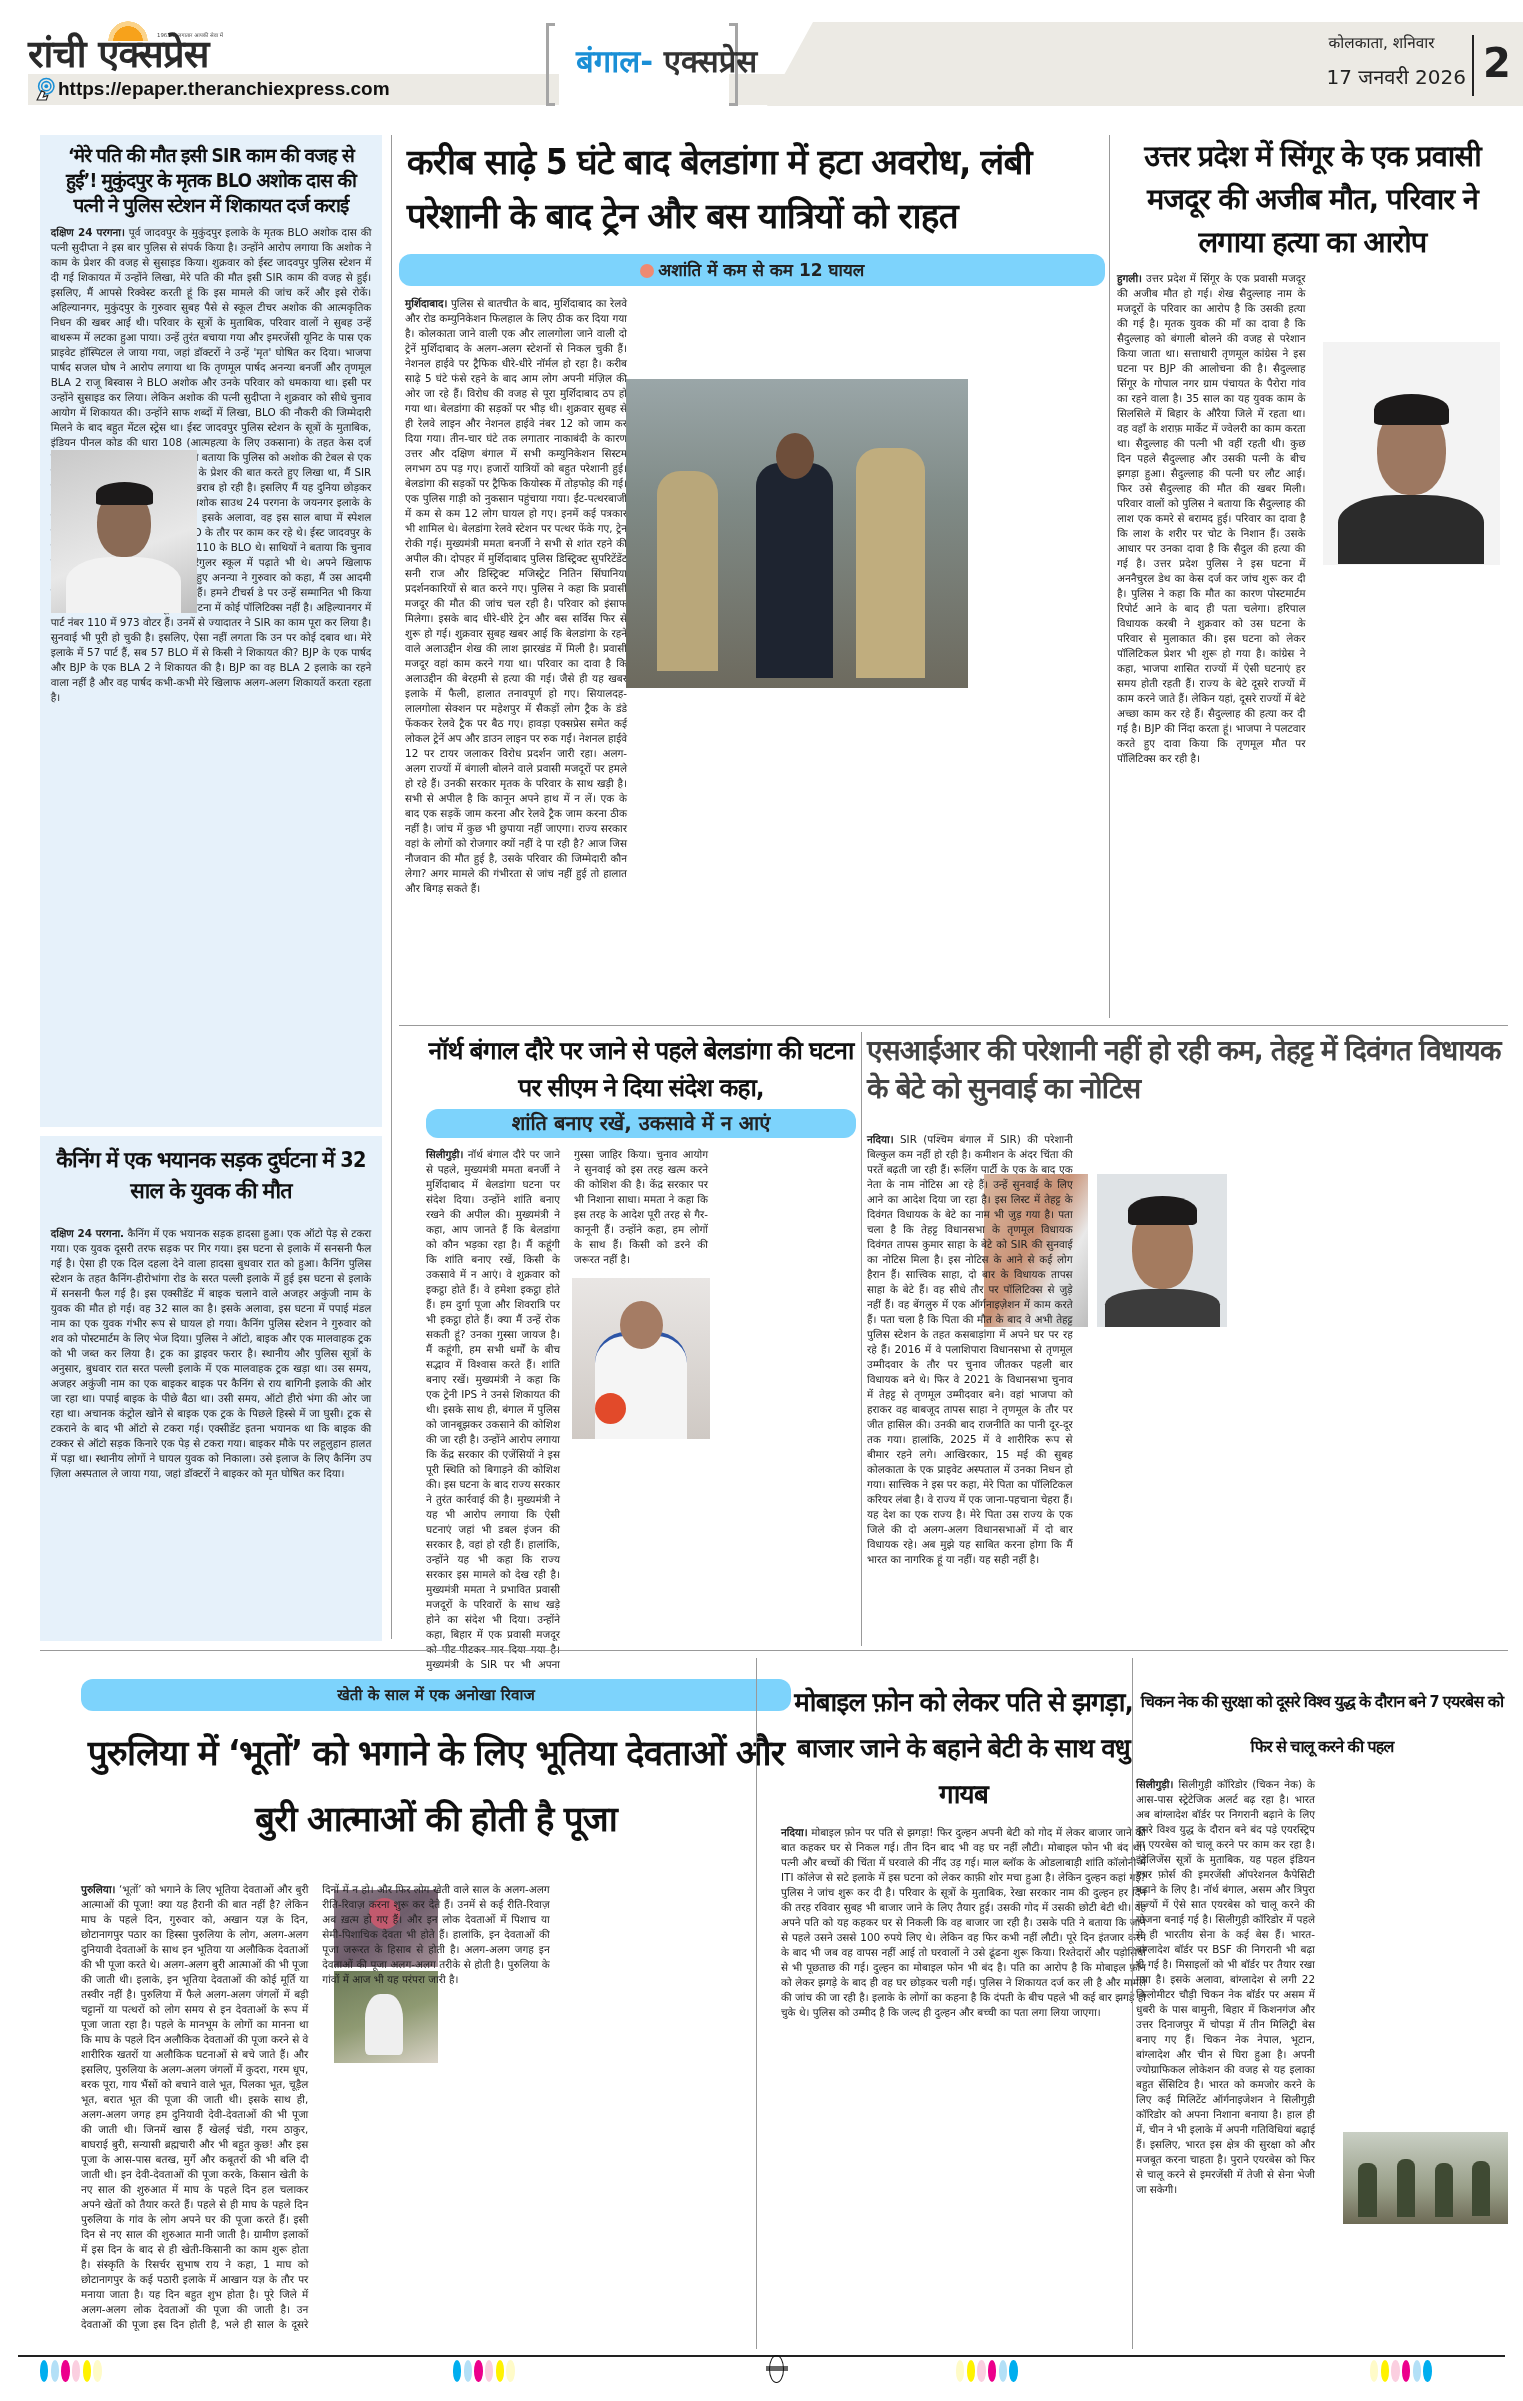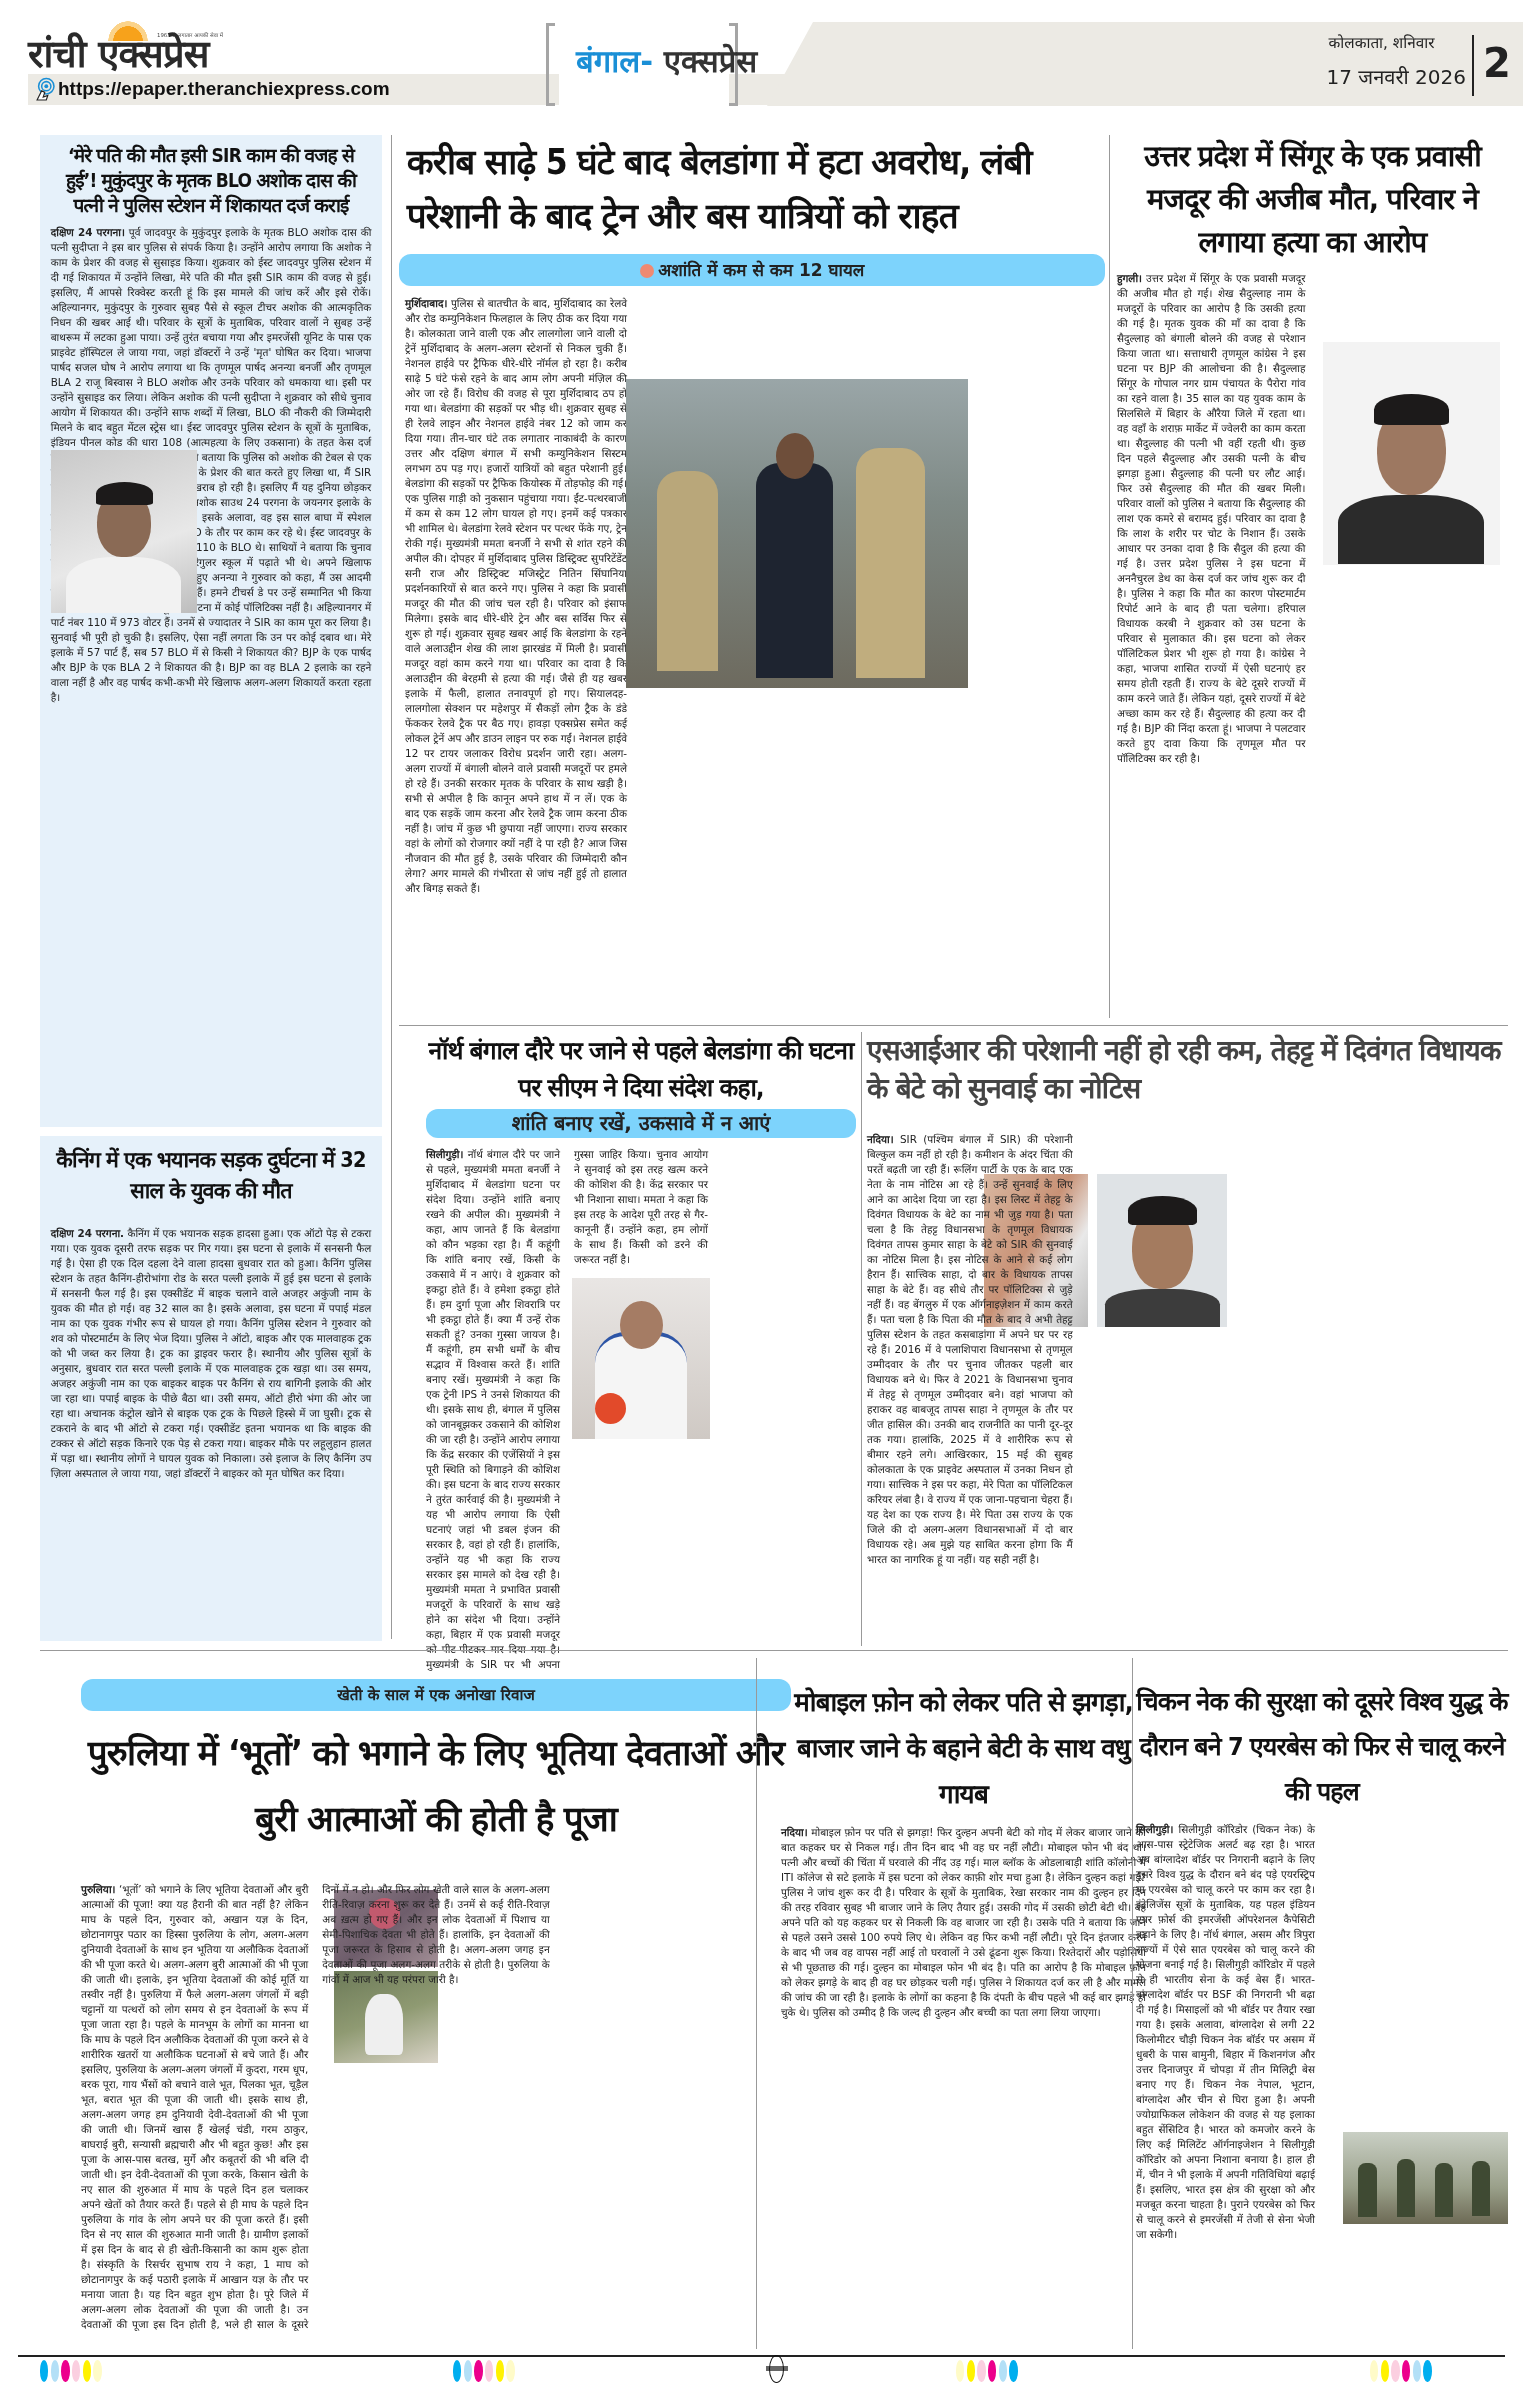--- a/index.html
+++ b/index.html
@@ -192,21 +192,21 @@
 <div class="article" style="left:781px; top:1679px; width:365px; height:668px;">
   <div class="headline" style="font-size:26px; line-height:46px;">मोबाइल फ़ोन को लेकर पति से झगड़ा, बाजार जाने के बहाने बेटी के साथ वधु गायब</div>
   <div class="body-text" style="margin-top:7.7px;">
     <b>नदिया।</b><span> मोबाइल फ़ोन पर पति से झगड़ा! फिर दुल्हन अपनी बेटी को गोद में लेकर बाजार जाने की बात कहकर घर से निकल गई। तीन दिन बाद भी वह घर नहीं लौटी। मोबाइल फोन भी बंद था। पत्नी और बच्चों की चिंता में घरवाले की नींद उड़ गई। माल ब्लॉक के ओडलाबाड़ी शांति कॉलोनी में ITI कॉलेज से सटे इलाके में इस घटना को लेकर काफ़ी शोर मचा हुआ है। लेकिन दुल्हन कहां गई? पुलिस ने जांच शुरू कर दी है। परिवार के सूत्रों के मुताबिक, रेखा सरकार नाम की दुल्हन हर दिन की तरह रविवार सुबह भी बाजार जाने के लिए तैयार हुई। उसकी गोद में उसकी छोटी बेटी थी। वह अपने पति को यह कहकर घर से निकली कि वह बाजार जा रही है। उसके पति ने बताया कि जाने से पहले उसने उससे 100 रुपये लिए थे। लेकिन वह फिर कभी नहीं लौटी। पूरे दिन इंतजार करने के बाद भी जब वह वापस नहीं आई तो घरवालों ने उसे ढूंढना शुरू किया। रिश्तेदारों और पड़ोसियों से भी पूछताछ की गई। दुल्हन का मोबाइल फोन भी बंद है। पति का आरोप है कि मोबाइल फ़ोन को लेकर झगड़े के बाद ही वह घर छोड़कर चली गई। पुलिस ने शिकायत दर्ज कर ली है और मामले की जांच की जा रही है। इलाके के लोगों का कहना है कि दंपती के बीच पहले भी कई बार झगड़े हो चुके थे। पुलिस को उम्मीद है कि जल्द ही दुल्हन और बच्ची का पता लगा लिया जाएगा।</span>
   </div>
 </div>
 
 <div class="vrule" style="left:1132px; top:1658px; height:691px;"></div>
 
 <div class="article" style="left:1136px; top:1679px; width:372px; height:668px;">
-  <div class="headline" style="font-size:25px; line-height:45px;">चिकन नेक की सुरक्षा को दूसरे विश्व युद्ध के दौरान बने 7 एयरबेस को फिर से चालू करने की पहल</div>
+  <div class="headline" style="font-size:16px; line-height:45px;">चिकन नेक की सुरक्षा को दूसरे विश्व युद्ध के दौरान बने 7 एयरबेस को फिर से चालू करने की पहल</div>
   <div class="photo" style="left:207px; top:453px; width:165px; height:92px; background:linear-gradient(180deg,#c9cfc4 0%,#9aa08a 60%,#6d6a55 100%);">
     <div style="position:absolute; left:15.3px; top:31px; width:18.4px; height:54px; background:#3f4a33; border-radius:7.7px 7.7px 0 0;"></div>
     <div style="position:absolute; left:54px; top:27px; width:18.4px; height:58px; background:#3f4a33; border-radius:7.7px 7.7px 0 0;"></div>
     <div style="position:absolute; left:92px; top:31px; width:18.4px; height:54px; background:#3f4a33; border-radius:7.7px 7.7px 0 0;"></div>
     <div style="position:absolute; left:129px; top:29px; width:18.4px; height:55px; background:#3f4a33; border-radius:7.7px 7.7px 0 0;"></div>
   </div>
   <div class="body-text cols2" style="margin-top:7.7px; height:522px; column-fill:auto;">
     <b>सिलीगुड़ी।</b><span> सिलीगुड़ी कॉरिडोर (चिकन नेक) के आस-पास स्ट्रेटेजिक अलर्ट बढ़ रहा है। भारत अब बांग्लादेश बॉर्डर पर निगरानी बढ़ाने के लिए दूसरे विश्व युद्ध के दौरान बने बंद पड़े एयरस्ट्रिप या एयरबेस को चालू करने पर काम कर रहा है। इंटेलिजेंस सूत्रों के मुताबिक, यह पहल इंडियन एयर फ़ोर्स की इमरजेंसी ऑपरेशनल कैपेसिटी बढ़ाने के लिए है। नॉर्थ बंगाल, असम और त्रिपुरा राज्यों में ऐसे सात एयरबेस को चालू करने की योजना बनाई गई है। सिलीगुड़ी कॉरिडोर में पहले से ही भारतीय सेना के कई बेस हैं। भारत-बांग्लादेश बॉर्डर पर BSF की निगरानी भी बढ़ा दी गई है। मिसाइलों को भी बॉर्डर पर तैयार रखा गया है। इसके अलावा, बांग्लादेश से लगी 22 किलोमीटर चौड़ी चिकन नेक बॉर्डर पर असम में धुबरी के पास बामुनी, बिहार में किशनगंज और उत्तर दिनाजपुर में चोपड़ा में तीन मिलिट्री बेस बनाए गए हैं। चिकन नेक नेपाल, भूटान, बांग्लादेश और चीन से घिरा हुआ है। अपनी ज्योग्राफिकल लोकेशन की वजह से यह इलाका बहुत सेंसिटिव है। भारत को कमजोर करने के लिए कई मिलिटेंट ऑर्गनाइजेशन ने सिलीगुड़ी कॉरिडोर को अपना निशाना बनाया है। हाल ही में, चीन ने भी इलाके में अपनी गतिविधियां बढ़ाई हैं। इसलिए, भारत इस क्षेत्र की सुरक्षा को और मजबूत करना चाहता है। पुराने एयरबेस को फिर से चालू करने से इमरजेंसी में तेजी से सेना भेजी जा सकेगी।</span>
   </div>
 </div>

